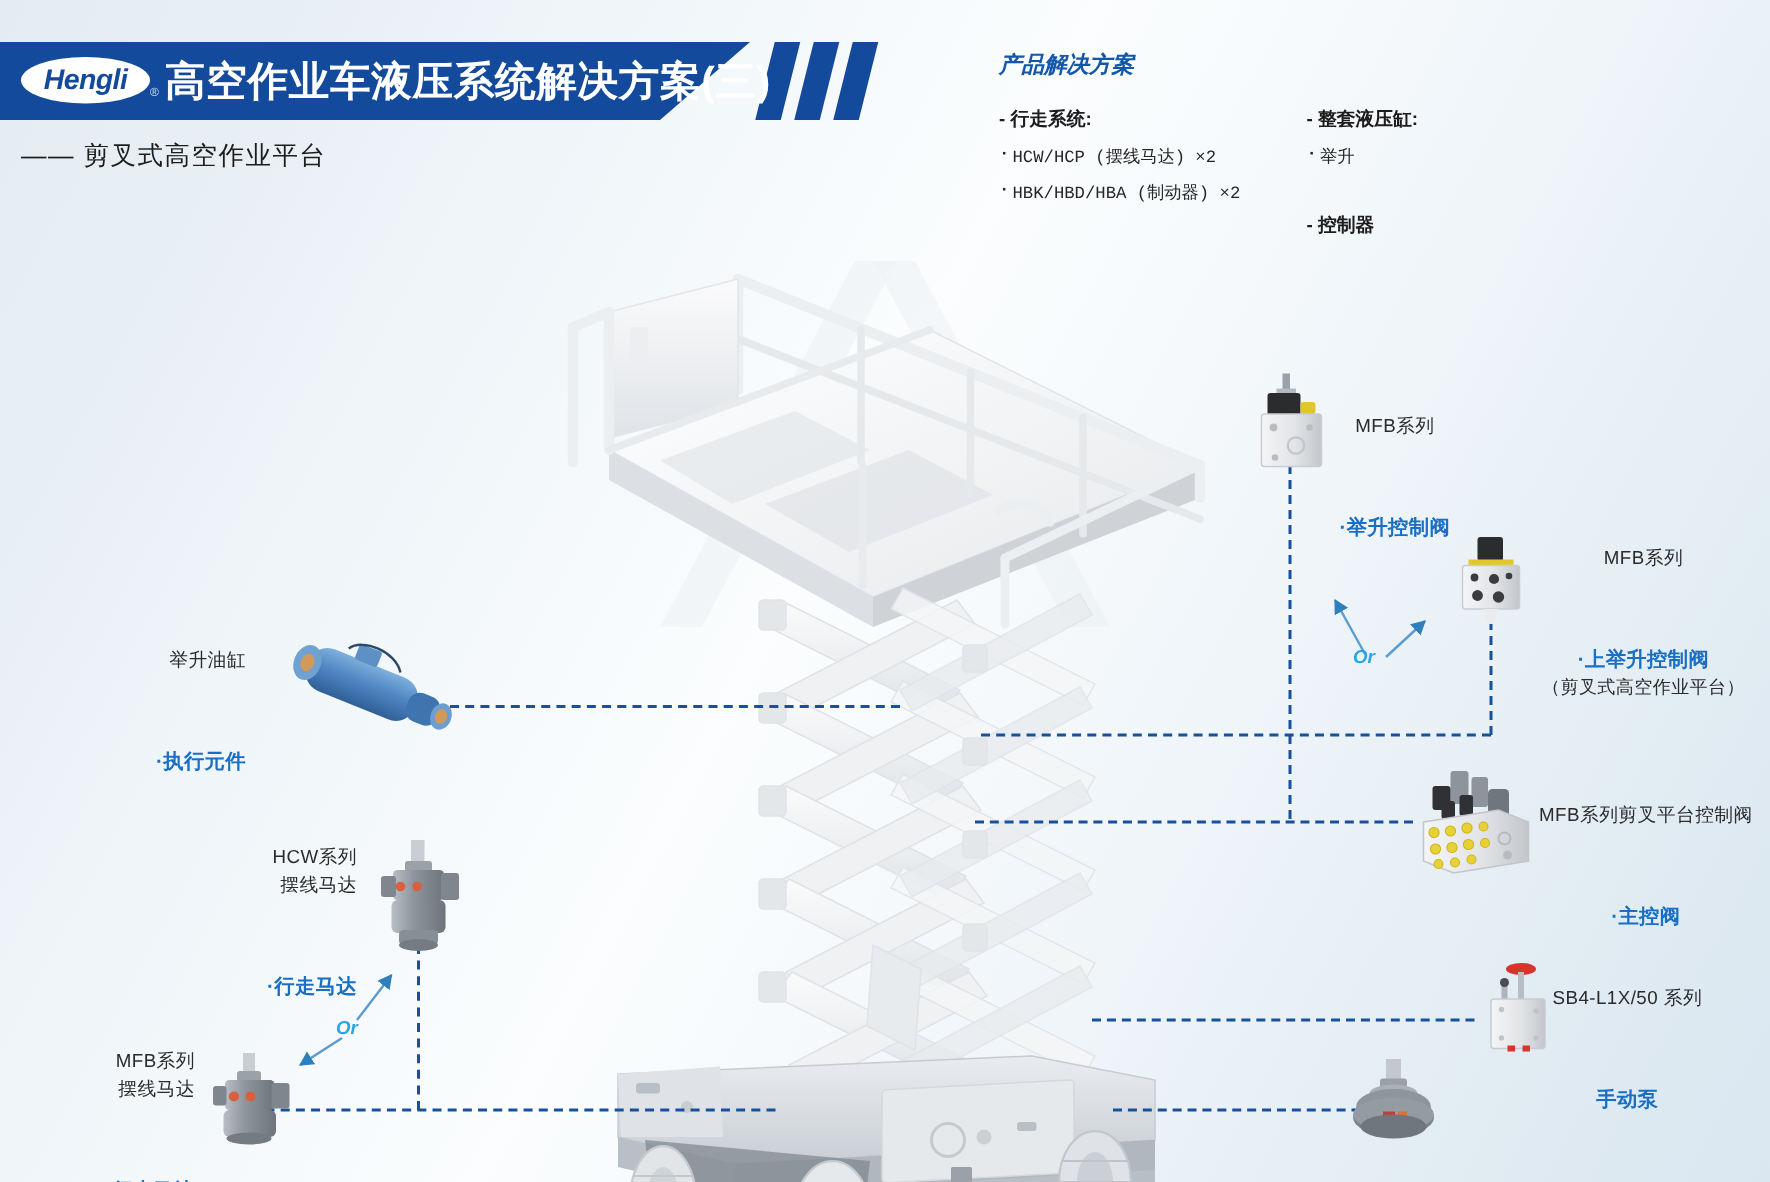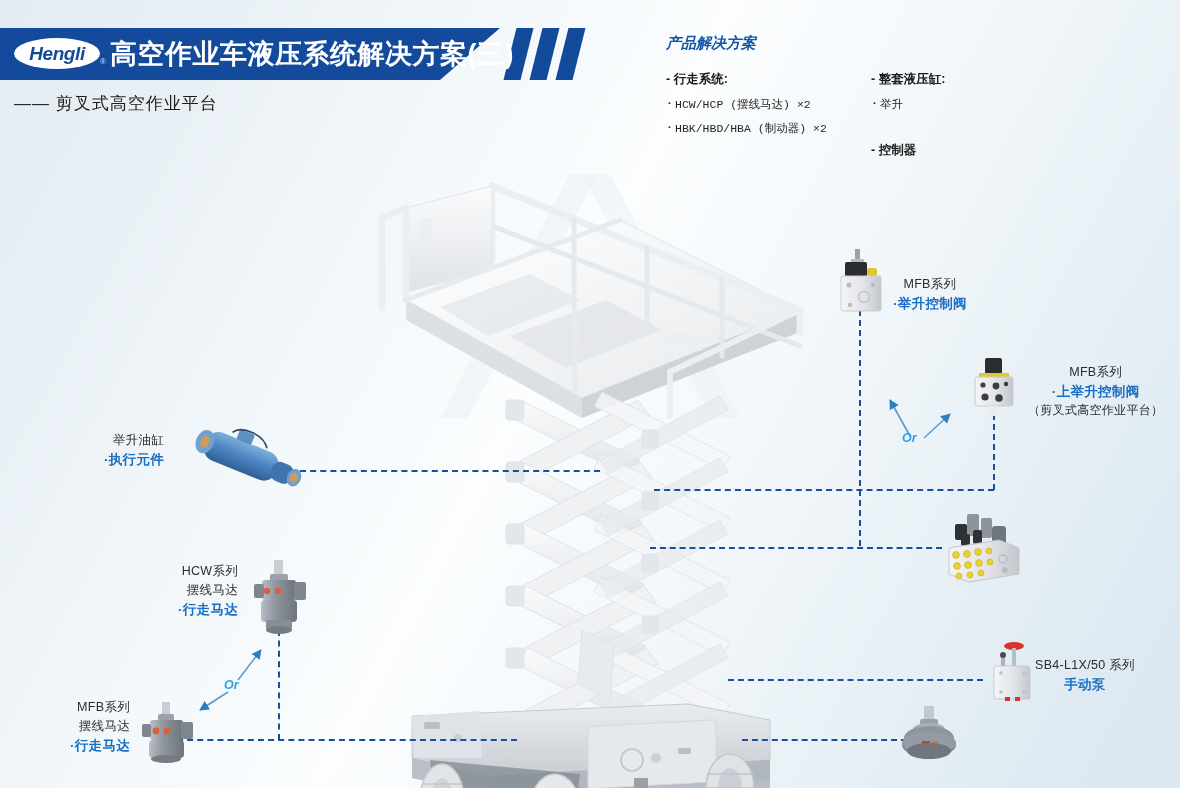--- a/index.html
+++ b/index.html
@@ -215,20 +215,21 @@
   .cl-line {
     font-size: 12.5px;
     color: #2b2b2b;
     line-height: 19px;
     letter-spacing: .3px;
   }
   .cl-line.blue {
     color: #1a6fc4;
     font-weight: bold;
     font-size: 13.5px;
+    margin-top: 48px;
   }
   .cl-line.note {
     color: #2b2b2b;
     font-size: 12px;
   }
   .callout.right { text-align: center; }
   .callout.leftal { text-align: right; }
 
   
   .or-label {
@@ -604,20 +605,24 @@
         <circle cx="25" cy="53" r="3.4"></circle>
       <circle cx="36" cy="51" r="3.4"></circle>
         <circle cx="47" cy="50" r="3"></circle>
       <circle cx="16" cy="64" r="3"></circle>
         <circle cx="27" cy="63" r="3"></circle>
       <circle cx="38" cy="61" r="3"></circle>
     </g>
     <circle cx="60" cy="47" r="4" fill="none" stroke="#b7bcc1" stroke-width="1.4"></circle>
     <circle cx="62" cy="58" r="3" fill="#b7bcc1"></circle>
   </svg>
+  <div class="callout right" style="left:1026px; top:534px;">
+    <div class="cl-line">MFB系列剪叉平台控制阀</div>
+    <div class="cl-line blue">·主控阀</div>
+  </div>
 
   <svg class="part" style="left:985px; top:640px; width:52px; height:62px;" viewBox="0 0 52 62">
     <ellipse cx="29" cy="6" rx="10" ry="4" fill="#d8342c"></ellipse>
     <rect x="27" y="8" width="4" height="20" fill="#b9bec4"></rect>
     <rect x="16" y="16" width="4" height="13" fill="#aeb4ba"></rect>
     <circle cx="18" cy="15" r="3" fill="#4a4d51"></circle>
     <rect x="9" y="26" width="36" height="33" rx="2" fill="url(#gValve)" stroke="#c7cbd0" stroke-width="1"></rect>
     <circle cx="16" cy="33" r="1.8" fill="#bfc4c9"></circle>
     <circle cx="39" cy="34" r="1.8" fill="#bfc4c9"></circle>
     <circle cx="16" cy="52" r="1.8" fill="#bfc4c9"></circle>

